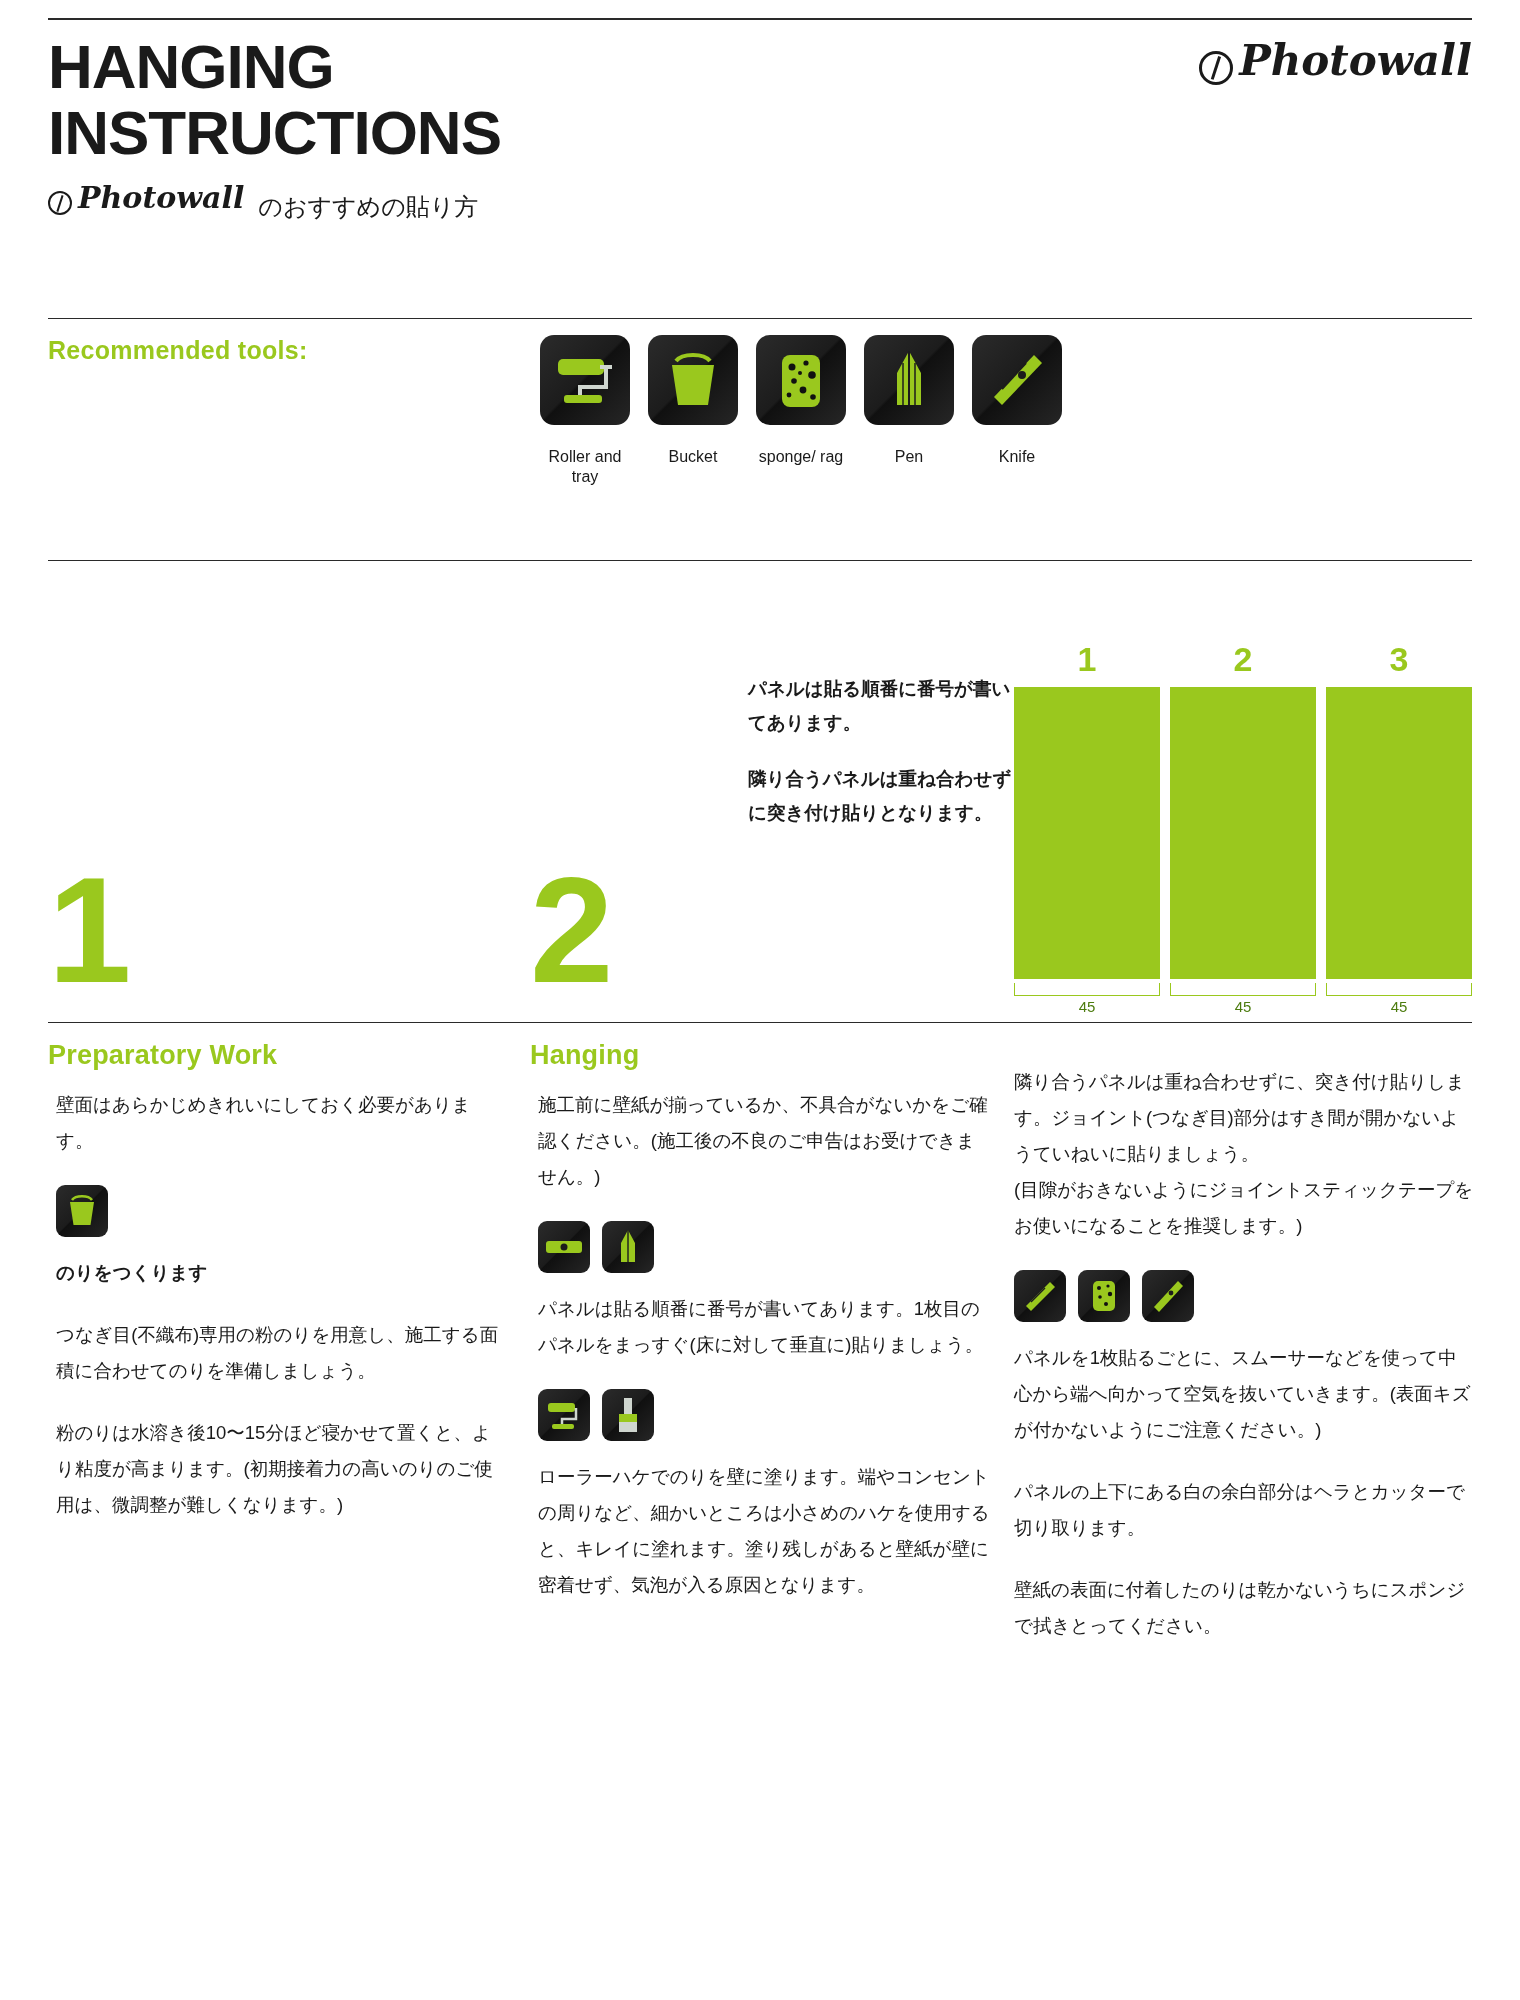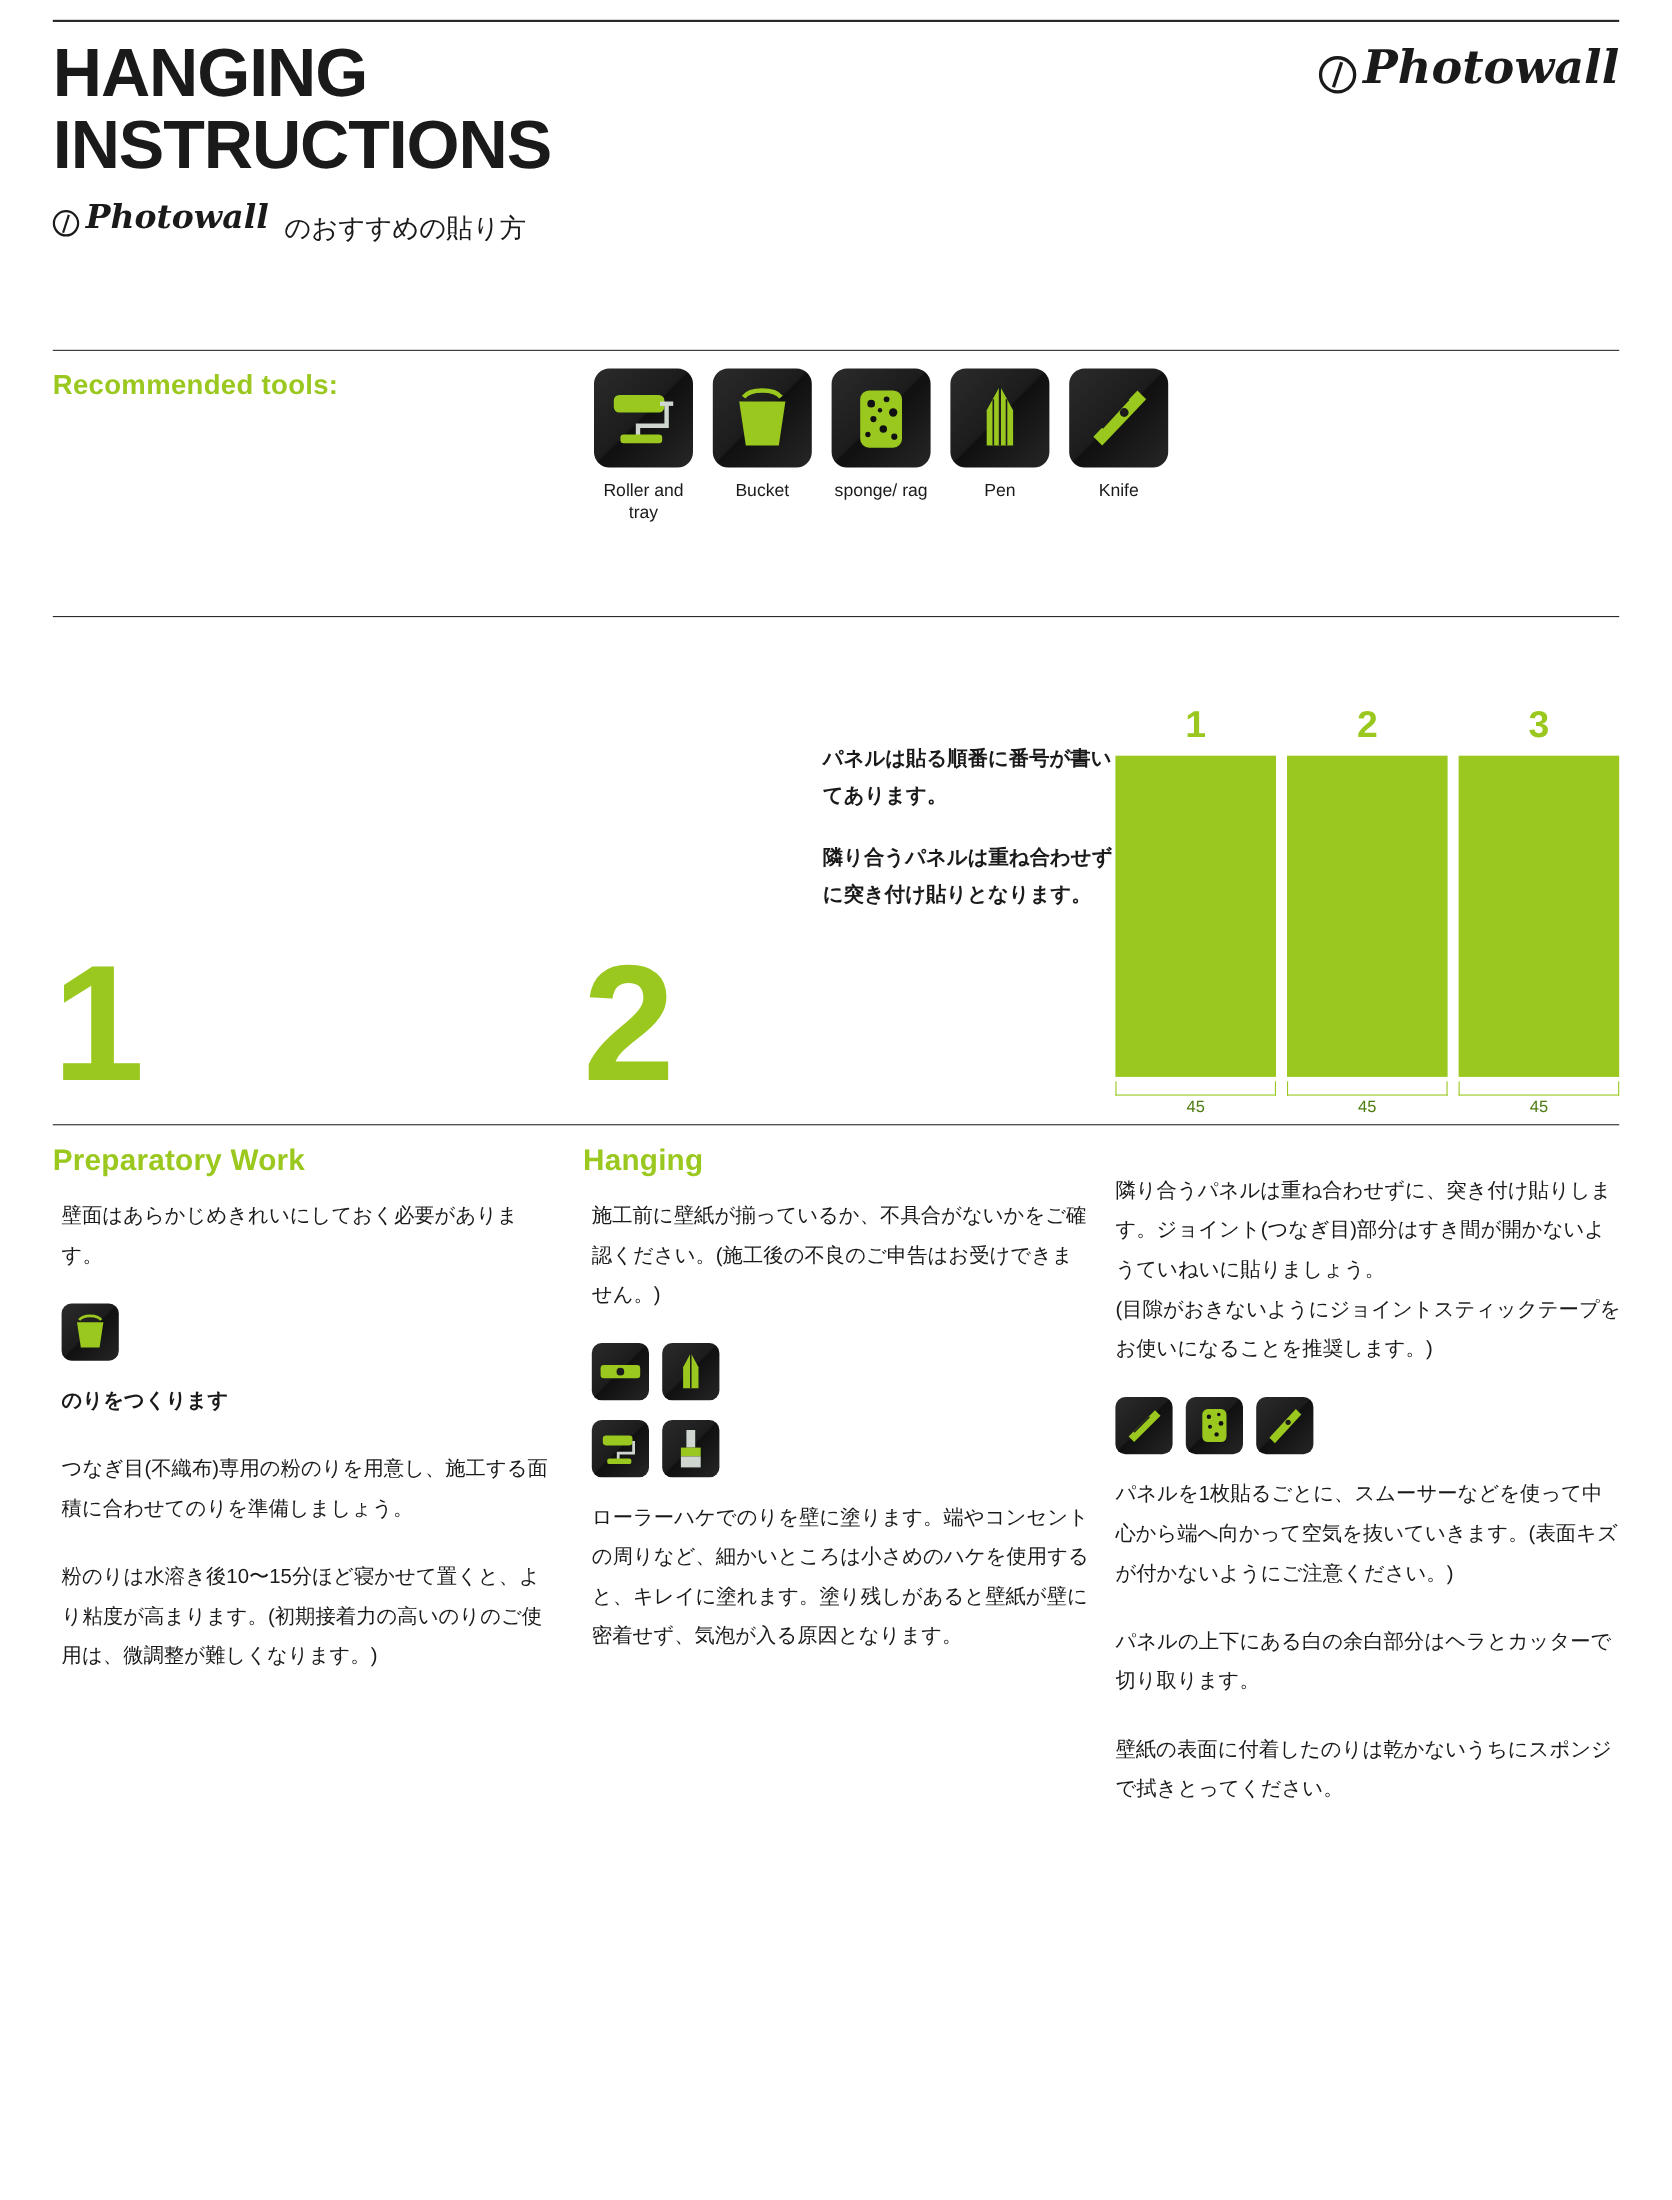--- a/index.html
+++ b/index.html
@@ -113,21 +113,21 @@
     left: 540px;
     top: 335px;
     display: flex;
     gap: 18px;
   }
   .tool {
     width: 90px;
     text-align: center;
   }
   .tool .cap {
-    margin-top: 12px;
+    margin-top: 22px;
     font-size: 16px;
     line-height: 20px;
     color: #1a1a1a;
   }
   .icon-box {
     width: 90px;
     height: 90px;
     border-radius: 14px;
     background: linear-gradient(135deg,#2b2b2b 0%, #1c1c1c 48%, #101010 50%, #262626 100%);
     position: relative;
@@ -423,20 +423,21 @@
             <circle cx="26" cy="26" r="3.5" fill="#1c1c1c"></circle>
           </svg>
         </div>
         <div class="icon-sm">
           <svg width="52" height="52" viewBox="0 0 52 52">
             <path d="M26 9 L33 22 L33 41 L19 41 L19 22 Z" fill="#9ac81e"></path>
             <path d="M26 9 L26 41" stroke="#1c1c1c" stroke-width="1.4"></path>
           </svg>
         </div>
       </div>
+      <p>パネルは貼る順番に番号が書いてあります。1枚目のパネルをまっすぐ(床に対して垂直に)貼りましょう。</p>
       <div class="icon-run">
         <div class="icon-sm">
           <svg width="52" height="52" viewBox="0 0 52 52">
             <rect x="10" y="14" width="27" height="9" rx="3" fill="#9ac81e"></rect>
             <path d="M38 19 L38 30 L24 30 L24 36" stroke="#cfd6cf" stroke-width="2.5" fill="none"></path>
             <rect x="14" y="35" width="22" height="5" rx="2" fill="#9ac81e"></rect>
           </svg>
         </div>
         <div class="icon-sm">
           <svg width="52" height="52" viewBox="0 0 52 52">

